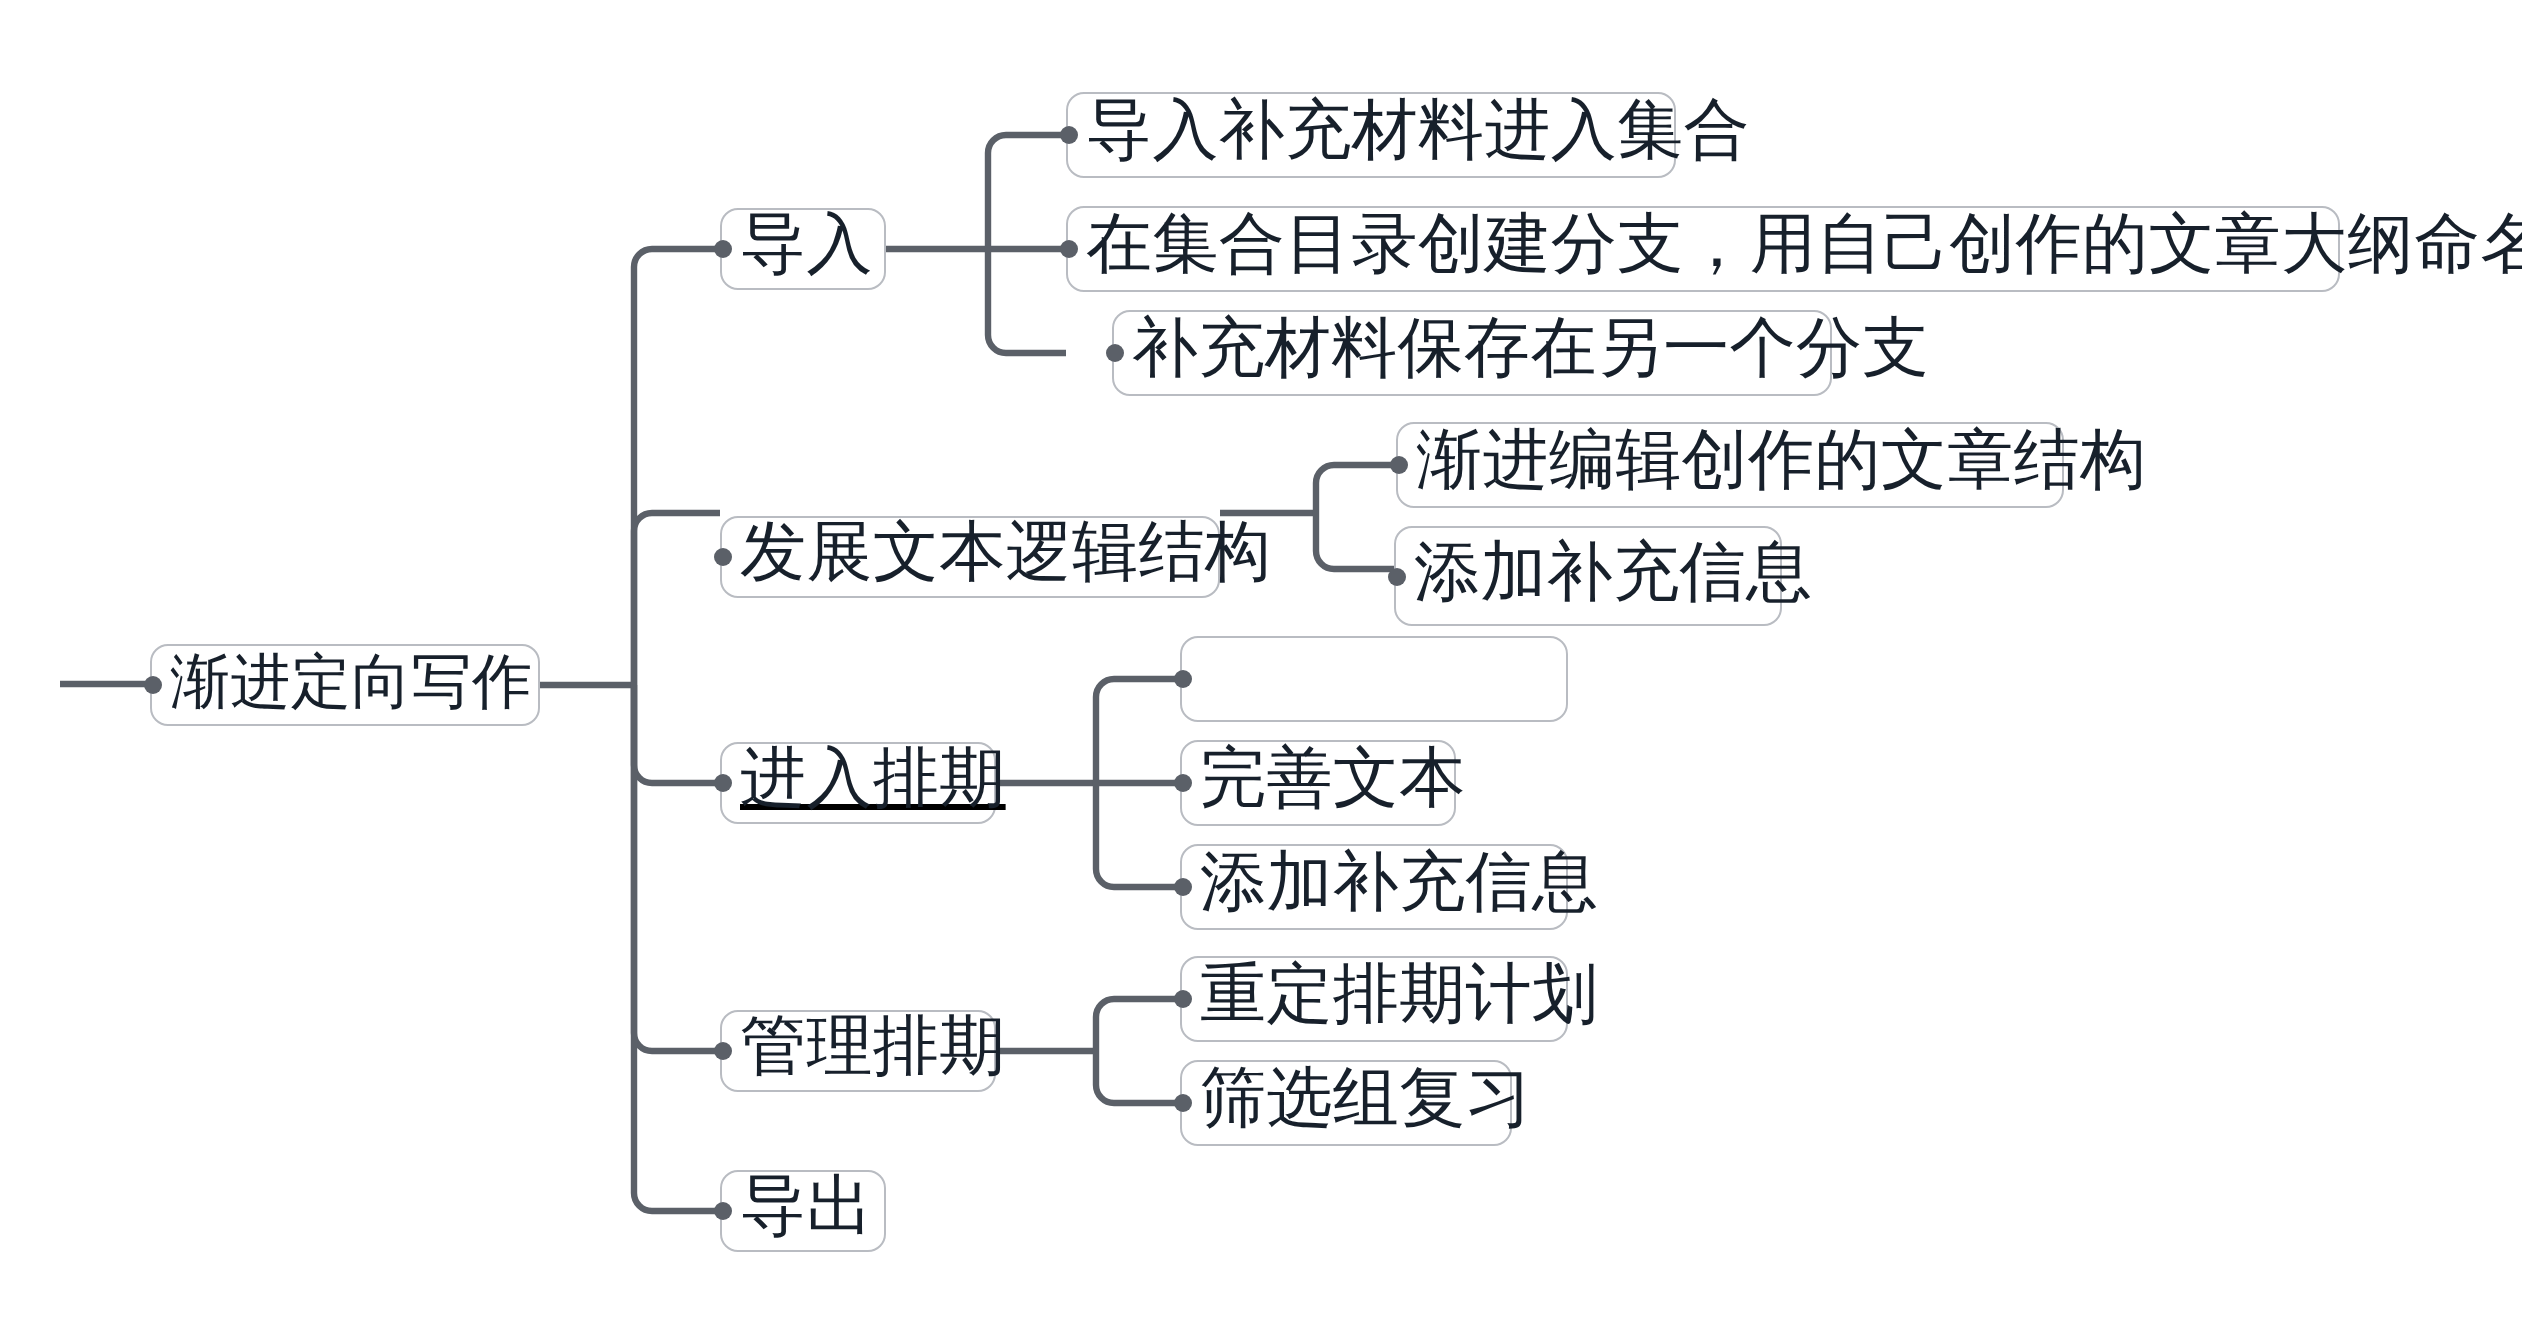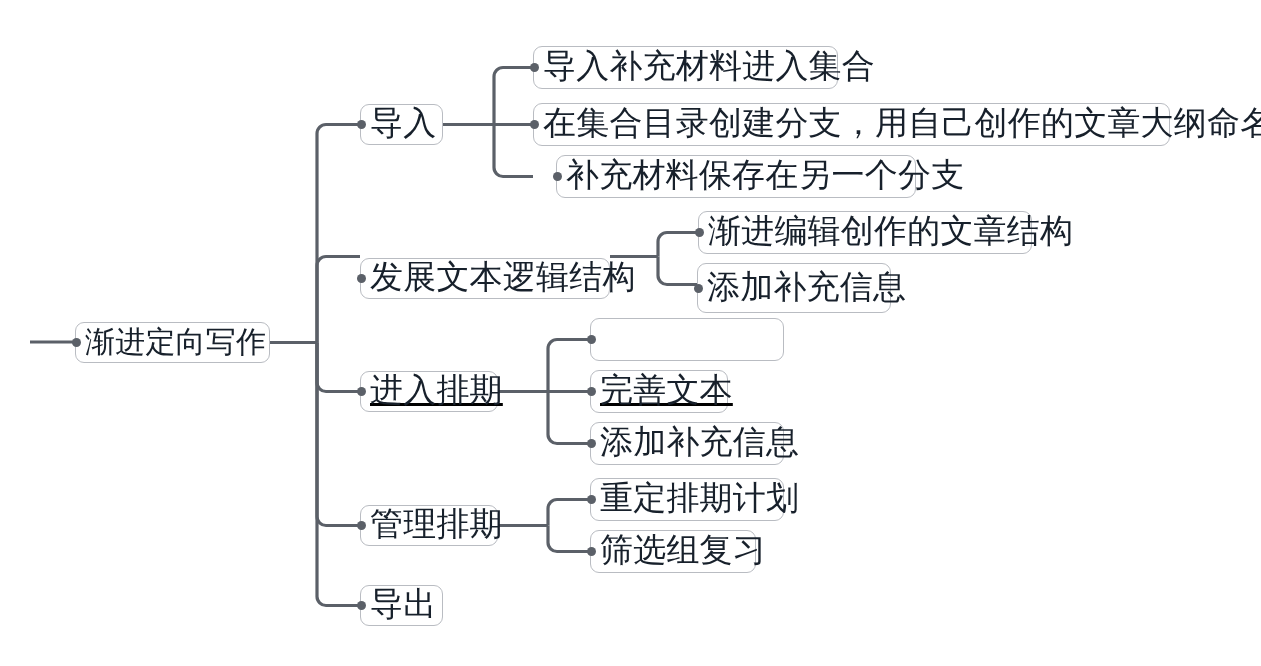--- a/index.html
+++ b/index.html
@@ -121,21 +121,21 @@
         <span class="bullet"></span>
         <span class="node-label">添加补充信息</span>
       </div>
       <div class="node" style="left: 360px; top: 371px; width: 138px; height: 41px; text-decoration: underline;">
         <span class="bullet"></span>
         <span class="node-label">进入排期</span>
       </div>
       <div class="node" style="left: 590px; top: 318px; width: 194px; height: 43px;">
         <span class="bullet"></span>
       </div>
-      <div class="node" style="left: 590px; top: 370px; width: 138px; height: 43px; text-decoration: underline;">
+      <div class="node" style="left: 590px; top: 370px; width: 138px; height: 43px;">
         <span class="bullet"></span>
         <span class="node-label">完善文本</span>
       </div>
       <div class="node" style="left: 590px; top: 422px; width: 194px; height: 43px;">
         <span class="bullet"></span>
         <span class="node-label">添加补充信息</span>
       </div>
       <div class="node" style="left: 360px; top: 505px; width: 138px; height: 41px;">
         <span class="bullet"></span>
         <span class="node-label">管理排期</span>

